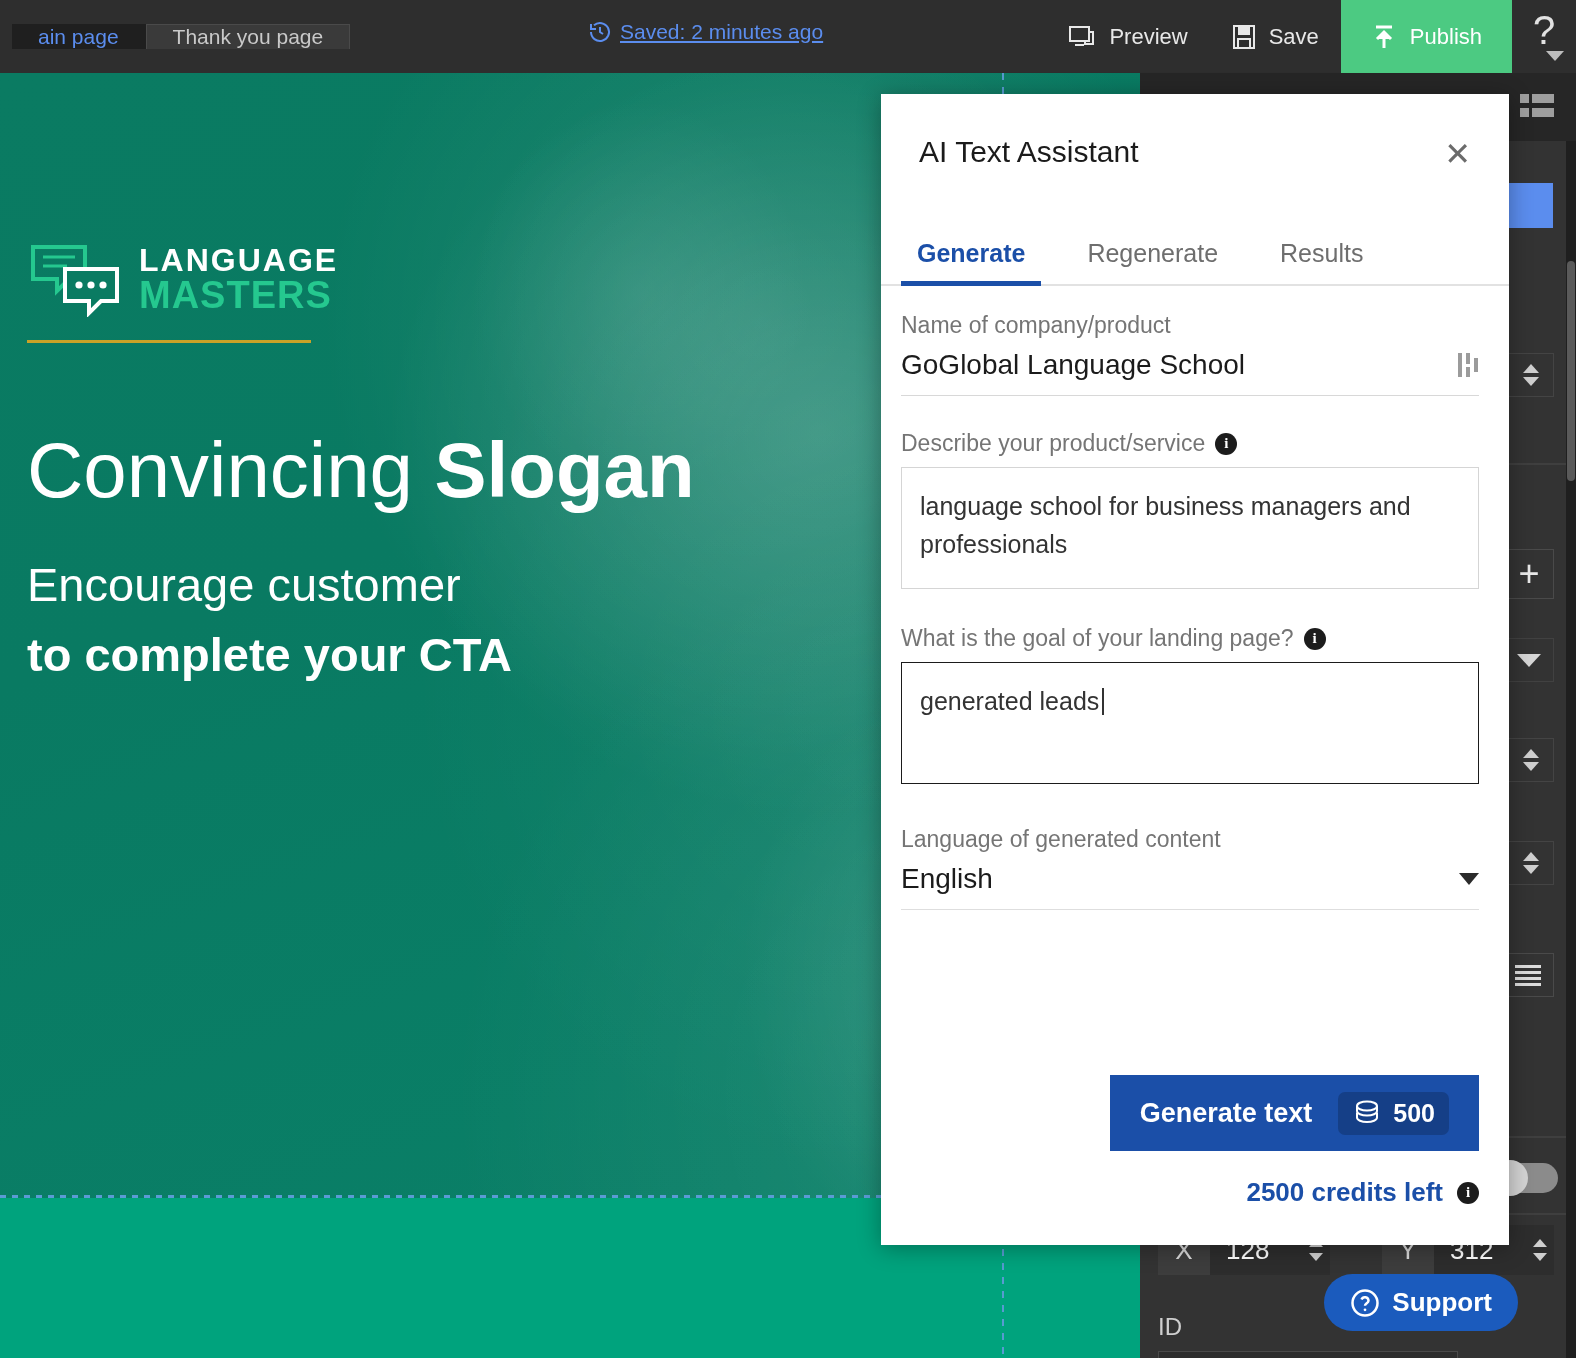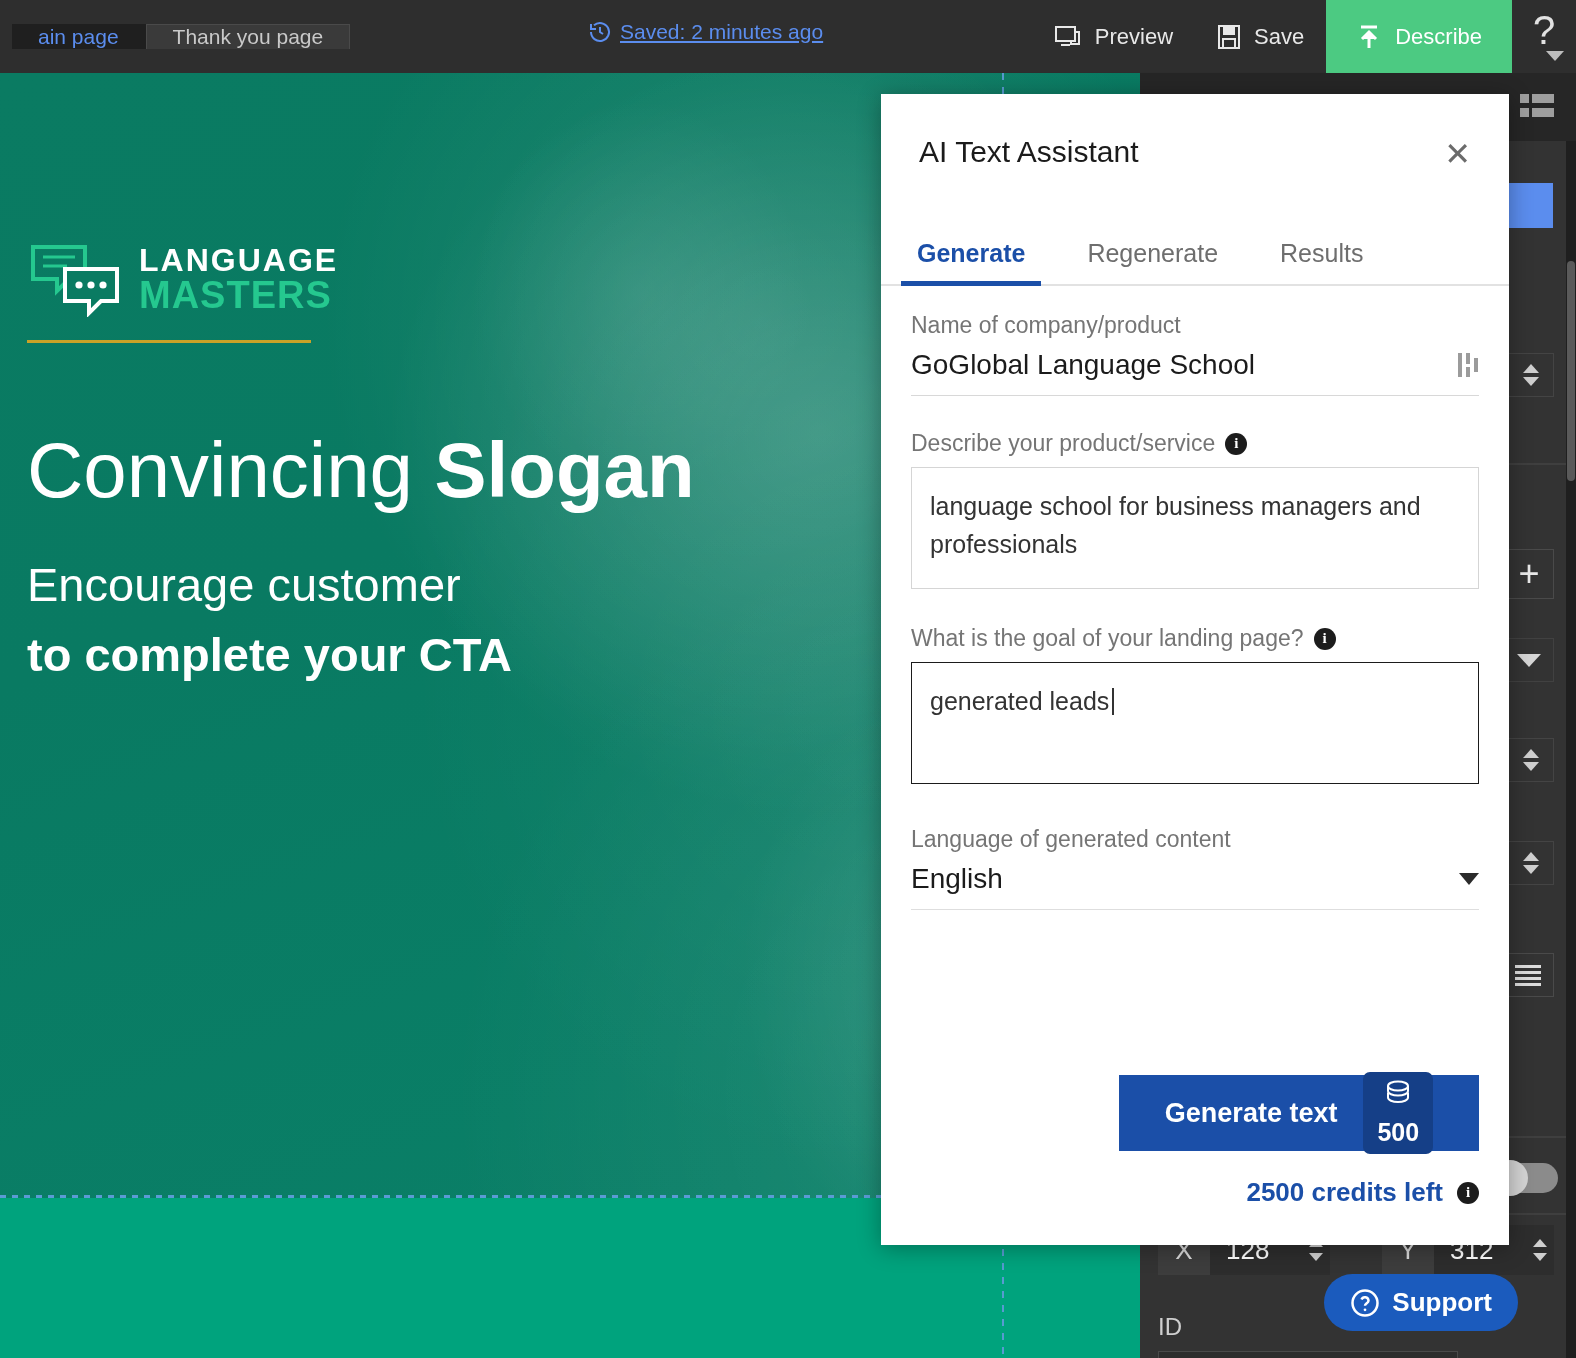--- a/index.html
+++ b/index.html
@@ -219,21 +219,21 @@
   .tab {
     font-size: 25px; color: #6e6e6e; padding: 0 8px 16px 8px; margin-right: 46px;
     cursor: pointer; position: relative;
   }
   .tab.active { color: #1b4fa8; font-weight: 700; margin-top: 24px; }
   .tab.active::after {
     content: ""; position: absolute; left: -8px; right: -8px; bottom: -2px;
     height: 5px; background: #1b4fa8;
   }
   .modal-body {
-    flex: 1; padding: 26px 30px 0 30px; position: relative; overflow: hidden;
+    flex: 1; padding: 26px 30px 0 20px; position: relative; overflow: hidden;
   }
   .fld { margin-bottom: 6px; }
   .fld-label {
     font-size: 23px; color: #757575; display: flex; align-items: center; gap: 10px;
     margin-bottom: 10px;
   }
   .info-dot {
     width: 22px; height: 22px; border-radius: 50%; background: #1c1c1c; color: #fff;
     font-size: 15px; font-weight: 700; display: inline-flex; align-items: center;
     justify-content: center; font-family: "Liberation Serif", serif; cursor: pointer;
@@ -272,21 +272,21 @@
     flex: none; height: 192px; padding: 22px 30px 0 30px;
     display: flex; flex-direction: column; align-items: flex-end;
   }
   .gen-btn {
     background: #1b4fa8; color: #fff; height: 76px; min-width: 360px;
     display: flex; align-items: center; justify-content: center; gap: 26px;
     font-size: 27px; font-weight: 700; cursor: pointer; padding: 0 30px;
   }
   .cost-chip {
     background: #153f87; border-radius: 7px; padding: 7px 14px;
-    display: flex; align-items: center; gap: 11px; font-size: 25px; font-weight: 700; flex-direction: column;
+    display: flex; align-items: center; gap: 11px; font-size: 25px; font-weight: 700;
   }
   .credits {
     margin-top: 26px; display: flex; align-items: center; gap: 14px;
     font-size: 26px; font-weight: 700; color: #1b4fa8; cursor: pointer;
   }
 </style>
 </head>
 <body>
 
 <div class="app">
@@ -334,21 +334,21 @@
         <span>Save</span>
       </div>
       <div class="tb-btn publish">
         <span>
           <svg class="icon-svg" width="26" height="28" viewBox="0 0 26 28" fill="none" stroke="#ffffff" stroke-width="3">
             <line x1="5" y1="4" x2="21" y2="4"></line>
               <line x1="13" y1="9" x2="13" y2="25"></line>
             <polyline points="6,16 13,9 20,16" fill="#ffffff"></polyline>
           </svg>
         </span>
-        <span>Describe</span>
+        <span>Publish</span>
       </div>
       <div class="tb-help">
         <span class="qm">?</span>
         <span class="caret"></span>
       </div>
     </div>
   </div>
 
   <div class="canvas">
     <div class="hero"></div>

